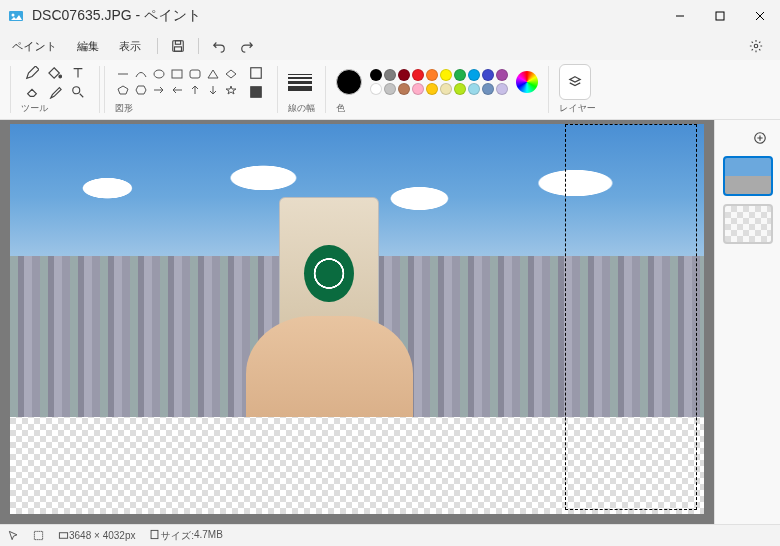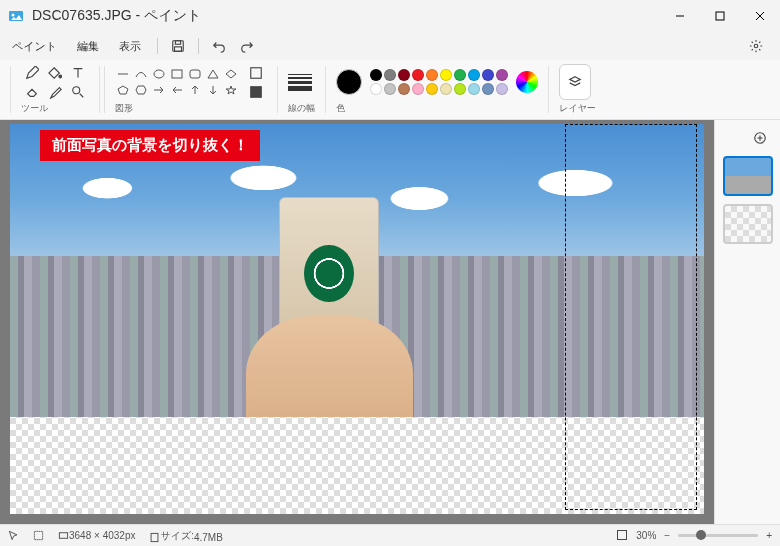--- a/index.html
+++ b/index.html
@@ -49,21 +49,21 @@
 
 .annotation { position: absolute; background: #e60012; color: #fff; font-size: 15px; font-weight: 600; padding: 6px 12px; z-index: 10; }
 
 .selection-marquee { position: absolute; border: 1px dashed #000; background: transparent; }
 
 .layers-panel { position: absolute; top: 120px; right: 0; width: 66px; bottom: 22px; background: #f8f8f8; border-left: 1px solid #e0e0e0; padding: 8px 6px; display: flex; flex-direction: column; align-items: center; gap: 8px; }
 .layer-add { width: 20px; height: 20px; display: flex; align-items: center; justify-content: center; align-self: flex-end; margin-right: 4px; }
 .layer-thumb { width: 50px; height: 40px; border: 2px solid #0078d4; border-radius: 4px; overflow: hidden; }
 
 .statusbar { position: absolute; bottom: 0; left: 0; right: 0; height: 22px; background: #f3f3f3; border-top: 1px solid #e0e0e0; display: flex; align-items: center; font-size: 10px; color: #555; padding: 0 8px; gap: 14px; }
-.status-item { display: flex; align-items: flex-end; }
+.status-item { display: flex; align-items: flex-start; }
 .status-right { margin-left: auto; display: flex; align-items: center; gap: 8px; }
 .zoom-slider { width: 80px; height: 3px; background: #ccc; position: relative; border-radius: 2px; }
 .zoom-thumb { position: absolute; width: 10px; height: 10px; background: #666; border-radius: 50%; top: -4px; }
 
 svg.ico { width: 14px; height: 14px; stroke: #444; fill: none; stroke-width: 1.3; }
 </style>
 </head>
 <body>
 
 <div class="titlebar">
@@ -340,21 +340,20 @@
 
       <div style="position:absolute;left:34%;bottom:-15%;width:24%;height:90%;">
         <div style="position:absolute;top:0;left:20%;width:60%;height:55%;background:linear-gradient(#e8dcc8,#d4c4a8);border-radius:6px 6px 10px 10px;border:1px solid #bbb;"></div>
         <div style="position:absolute;top:18%;left:35%;width:30%;height:22%;border-radius:50%;background:radial-gradient(circle,#0a6b3f 35%,#fff 36% 40%,#0a6b3f 41%);"></div>
         <div style="position:absolute;bottom:0;left:0;width:100%;height:55%;background:linear-gradient(#e8c4a0,#d4a880);border-radius:40% 40% 20% 20%;"></div>
       </div>
     </div>
 
     <div class="selection-marquee" style="left:80%;top:0;width:19%;height:99%;"></div>
 
-    <div class="annotation" style="left:30px;top:6px;">前面写真の背景を切り抜く！</div>
   </div>
 </div>
 
 <div class="layers-panel">
   <div class="layer-add">
       <svg class="ico" viewBox="0 0 16 16">
         <circle cx="8" cy="8" r="6"></circle>
         <path d="M8 5v6M5 8h6"></path>
       </svg>
     </div>
@@ -381,24 +380,13 @@
       </svg>
       <span>3648 × 4032px</span>
     </div>
   <div class="status-item">
       <svg class="ico" viewBox="0 0 16 16" style="width:11px;height:11px;">
         <rect x="3" y="2" width="10" height="12"></rect>
       </svg>
       <span>サイズ:</span>
       <span>4.7MB</span>
     </div>
-  <div class="status-right">
-    <div><svg class="ico" viewBox="0 0 16 16" style="width:12px;height:12px;">
-          <rect x="2" y="2" width="12" height="12"></rect>
-        </svg></div>
-    <span>30%</span>
-    <div>−</div>
-    <div class="zoom-slider">
-        <div class="zoom-thumb" style="left:22%;"></div>
-      </div>
-    <div>+</div>
-  </div>
 </div>
 
 </body></html>

